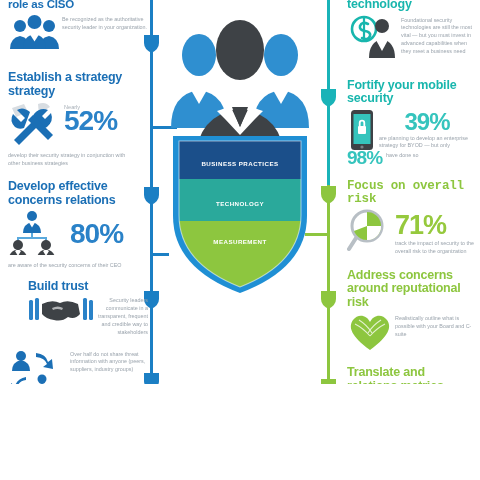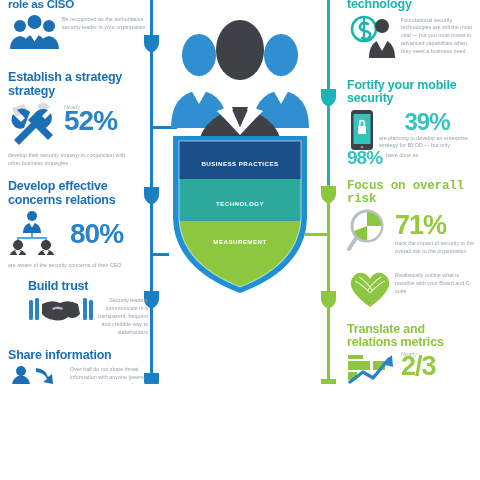--- a/index.html
+++ b/index.html
@@ -255,21 +255,20 @@
             </g>
           </svg>
         </div>
         <div class="tx" style="padding-top:2px;text-align:right;">
           <div class="body">Security leaders communicate in a transparent, frequent and credible way to stakeholders</div>
         </div>
       </div>
     </div>
 
     <div class="block" style="margin-top:12px;">
-      <div class="h h-blue" style="font-size:12.5px;">Share information</div>
       <div class="row" style="margin-top:2px;">
         <div class="ic" style="width:62px;">
           <svg width="62" height="46" viewBox="0 0 62 46">
             <g fill="#1b6fb5">
               <circle cx="13" cy="7" r="5"></circle>
                 <path d="M4 22 q0-9 9-11 q9 2 9 11 z"></path>
               <path d="M28 4 q10 1 12 9 l4 -3 l1 10 l-10 -2 l4 -3 q-2 -6 -11 -7 z"></path>
               <circle cx="34" cy="30" r="4.5"></circle>
                 <path d="M26 44 q0-8 8-10 q8 2 8 10 z"></path>
               <path d="M18 28 q-9 2 -11 9 l-4 -3 l0 10 l10 -3 l-4 -3 q2 -6 9 -7 z"></path>
@@ -347,20 +346,21 @@
           </svg>
         </div>
         <div class="tx" style="padding-top:4px;">
           <div class="big big-green" style="font-size:27px;">71%</div>
           <div class="body" style="margin-top:2px;">track the impact of security to the overall risk to the organization</div>
         </div>
       </div>
     </div>
 
     <div class="block" style="margin-top:12px;">
+      <div class="h h-green" style="font-size:12.5px;">Address concerns around reputational risk</div>
       <div class="row" style="margin-top:3px;">
         <div class="ic" style="width:48px;">
           <svg width="48" height="40" viewBox="0 0 48 40">
             <path d="M23 38 C4 24 1 15 6 8 C11 1 20 3 23 10 C26 3 35 1 40 8 C45 15 42 24 23 38 Z" fill="#8dc63f"></path>
             <g stroke="#ffffff" stroke-width="1.1" opacity="0.75" fill="none">
               <path d="M8 12 q8 4 15 12"></path>
                 <path d="M12 8 q8 5 13 13"></path>
               <path d="M38 12 q-8 4 -15 12"></path>
                 <path d="M34 8 q-8 5 -13 13"></path>
             </g>

